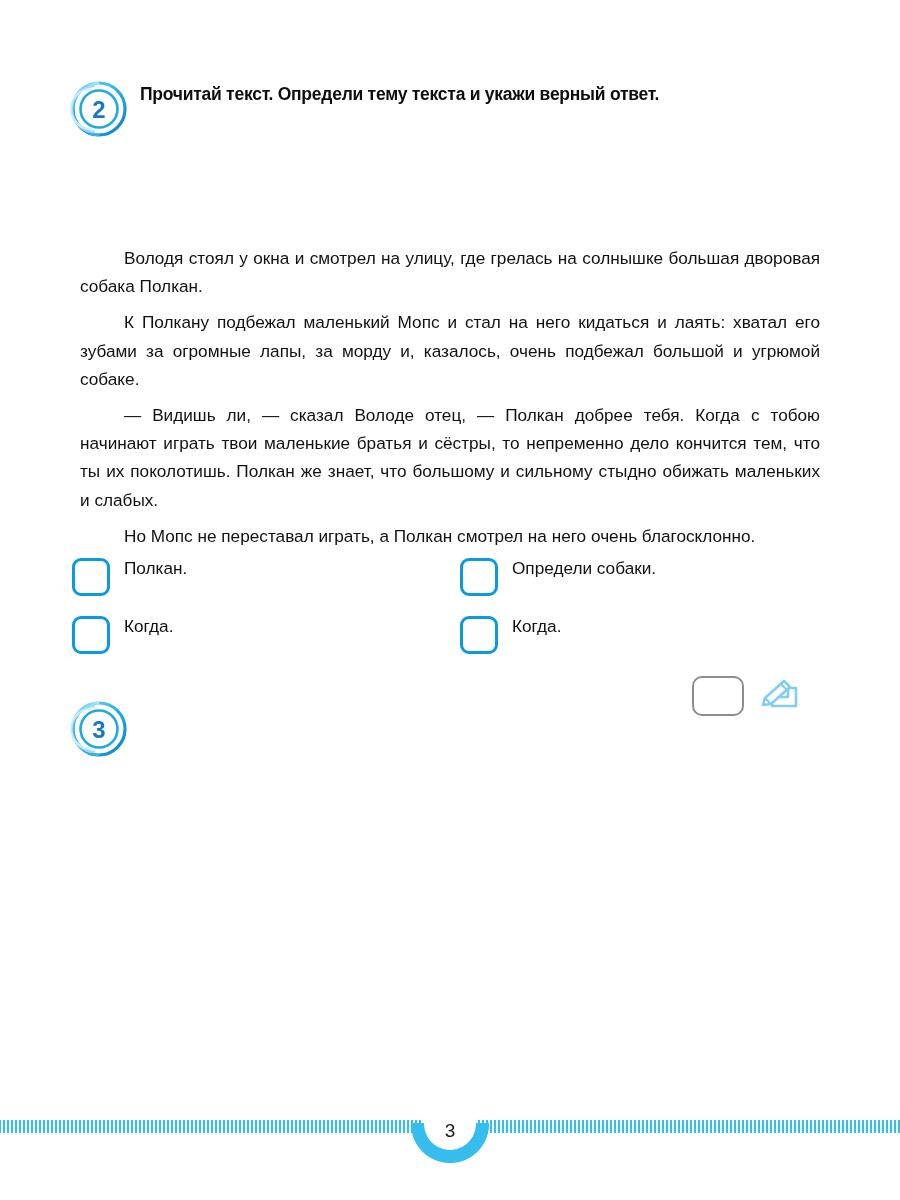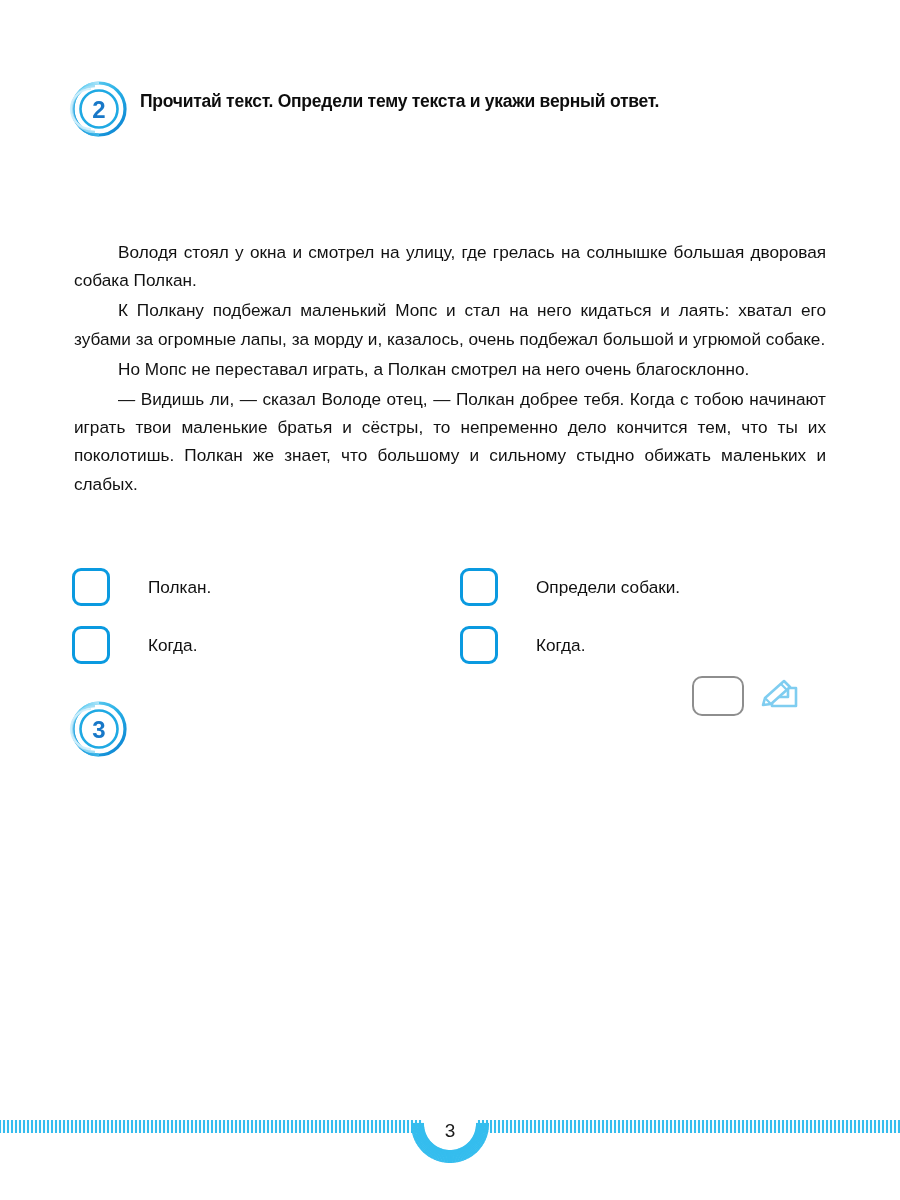--- a/index.html
+++ b/index.html
@@ -44,63 +44,62 @@
     left: 66px;
     top: 0px;
     width: 62px;
     height: 62px;
   }
   .badge svg { display: block; }
 
   .task-title {
     position: absolute;
     left: 140px;
-    top: 13px;
+    top: 6px;
     font-size: 17.5px;
     font-weight: bold;
     letter-spacing: -0.25px;
     font-stretch: condensed;
     color: #0d0d0d;
     white-space: nowrap;
   }
 
   
   .passage {
     position: absolute;
     left: 72px;
     width: 756px;
     font-size: 17.2px;
     line-height: 28.2px;
     color: #111111;
     text-align: justify;
     text-justify: inter-word;
   }
   .passage p {
-    margin: 2px;
+    margin: 8px;
     text-indent: 44px;
   }
 
   #passage-2 { top: 158px; }
 
   
   .options {
     position: absolute;
     left: 72px;
     width: 756px;
     display: grid;
     grid-template-columns: 368px 368px;
     grid-auto-rows: 58px;
     column-gap: 20px;
   }
   #options-2 { top: 480px; }
 
   .option {
     display: flex;
-    align-items: center;
-    gap: 24px;
+    align-items: flex-start;
   }
   .checkbox {
     width: 38px;
     height: 38px;
     border: 3px solid #0a9ae0;
     border-radius: 9px;
     background: #ffffff;
     box-sizing: border-box;
     flex: 0 0 auto;
     cursor: pointer;
@@ -185,22 +184,22 @@
           <circle cx="33" cy="31" r="18.5" fill="none" stroke="#1fa9e3" stroke-width="2.6"></circle>
           <text x="33" y="40" text-anchor="middle" font-family="Liberation Sans, DejaVu Sans, sans-serif" font-size="24" font-weight="bold" fill="#1878c8">2</text>
         </svg>
       </div>
       <div class="task-title">Прочитай текст. Определи тему текста и укажи верный ответ.</div>
     </div>
 
     <div class="passage" id="passage-2">
       <p>Володя стоял у окна и смотрел на улицу, где грелась на солнышке большая дворовая собака Полкан.</p>
       <p>К Полкану подбежал маленький Мопс и стал на него кидаться и лаять: хватал его зубами за огромные лапы, за морду и, казалось, очень подбежал большой и угрюмой собаке.</p>
+      <p>— Видишь ли, — сказал Володе отец, — Полкан добрее тебя. Когда с тобою начинают играть твои маленькие братья и сёстры, то непременно дело кончится тем, что ты их поколотишь. Полкан же знает, что большому и сильному стыдно обижать маленьких и слабых.</p>
       <p>Но Мопс не переставал играть, а Полкан смотрел на него очень благосклонно.</p>
-      <p>— Видишь ли, — сказал Володе отец, — Полкан добрее тебя. Когда с тобою начинают играть твои маленькие братья и сёстры, то непременно дело кончится тем, что ты их поколотишь. Полкан же знает, что большому и сильному стыдно обижать маленьких и слабых.</p>
     </div>
 
     <div class="options" id="options-2">
       <div class="option">
         <span class="checkbox"></span>
         <span class="option-label">Полкан.</span>
       </div>
       <div class="option">
         <span class="checkbox"></span>
         <span class="option-label">Определи собаки.</span>

